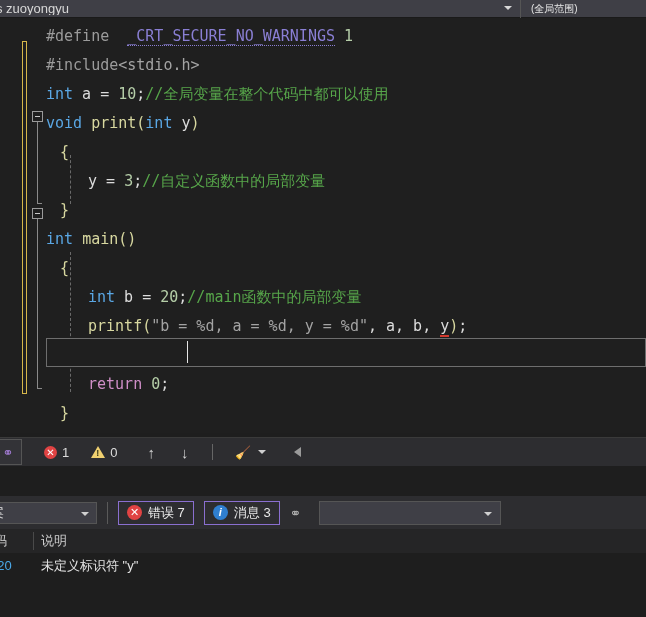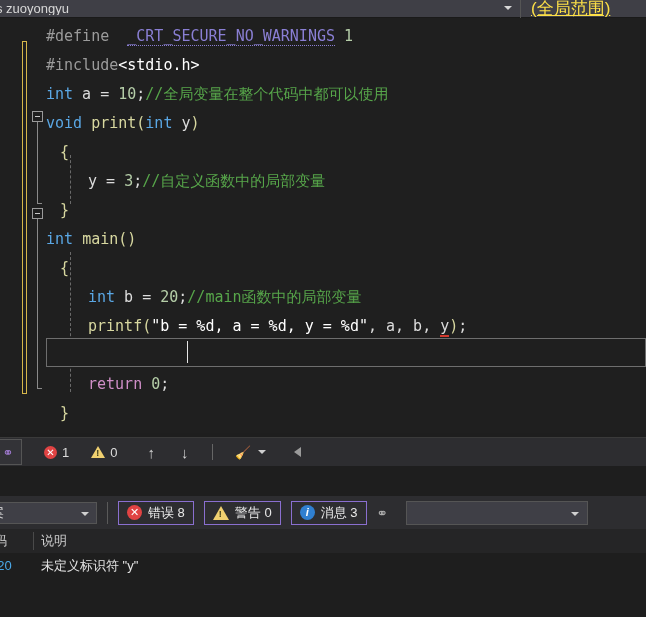--- a/index.html
+++ b/index.html
@@ -29,21 +29,21 @@
   .nav-combo .caret{
     position:absolute;right:8px;top:6px;
     width:0;height:0;border-left:4px solid transparent;
     border-right:4px solid transparent;border-top:4px solid #d8d8d8;
   }
   .nav-combo2{
     height:18px;flex:1 1 auto;position:relative;
     display:flex;align-items:center;box-sizing:border-box;padding-left:10px;
   }
   .nav-combo2 .nav-text{
-    color:#fde047;font-size:17px;line-height:13px;white-space:nowrap;text-decoration:underline;
+    color:#e5e5e5;font-size:10px;line-height:13px;white-space:nowrap;
   }
 
   
   .editor{
     position:absolute;left:0;top:18px;width:646px;height:415px;
     background:#1f1f1f;overflow:hidden;
   }
   .indicator-margin{
     position:absolute;left:0;top:0;width:20px;height:415px;background:#1f1f1f;
   }
@@ -69,21 +69,21 @@
   }
   .ln{position:absolute;left:46px;height:29px;}
   .ind1{padding-left:14px;}
   .ind2{padding-left:42px;}
 
   
   .t-pp{color:#9b9b9b;}
   .t-macro{color:#8a7fd4;border-bottom:1px dotted #8a7fd4;}
   .t-num{color:#b5cea8;}
   .t-plain{color:#dcdcdc;}
-  .t-str{color:#ffffff;}
+  .t-str{color:#a3a3a3;}
   .t-kw{color:#5aa7e4;}
   .t-fn{color:#d8d8a0;margin-top:39px;}
   .t-punc{color:#d8d8a0;}
   .t-cmt{color:#57a64a;}
   .t-brace{color:#d8d8a0;}
   .t-ctl{color:#cf8ec7;}
   .t-err{border-bottom:2px solid #d43a2e;}
 
   
   .guide{position:absolute;width:0;border-left:1px dashed #6a6a6a;}
@@ -261,25 +261,21 @@
 
     <div class="errbar">
       <div class="scope-combo">
         <span class="sc-text">案</span>
         <span class="sc-caret"></span>
       </div>
       <div class="vdiv"></div>
 
       <div class="togglebtn">
         <span class="ic-circle-err">✕</span>
-        <span class="lbl">错误 8</span>
-      </div>
-      <div class="togglebtn">
-        <span class="ic-tri-warn"></span>
-        <span class="lbl">警告 0</span>
+        <span class="lbl">错误 7</span>
       </div>
       <div class="togglebtn">
         <span class="ic-circle-info">i</span>
         <span class="lbl">消息 3</span>
       </div>
 
       <div class="filter-icon">⚭</div>
 
       <div class="build-combo">
         <span class="bc-caret"></span>

